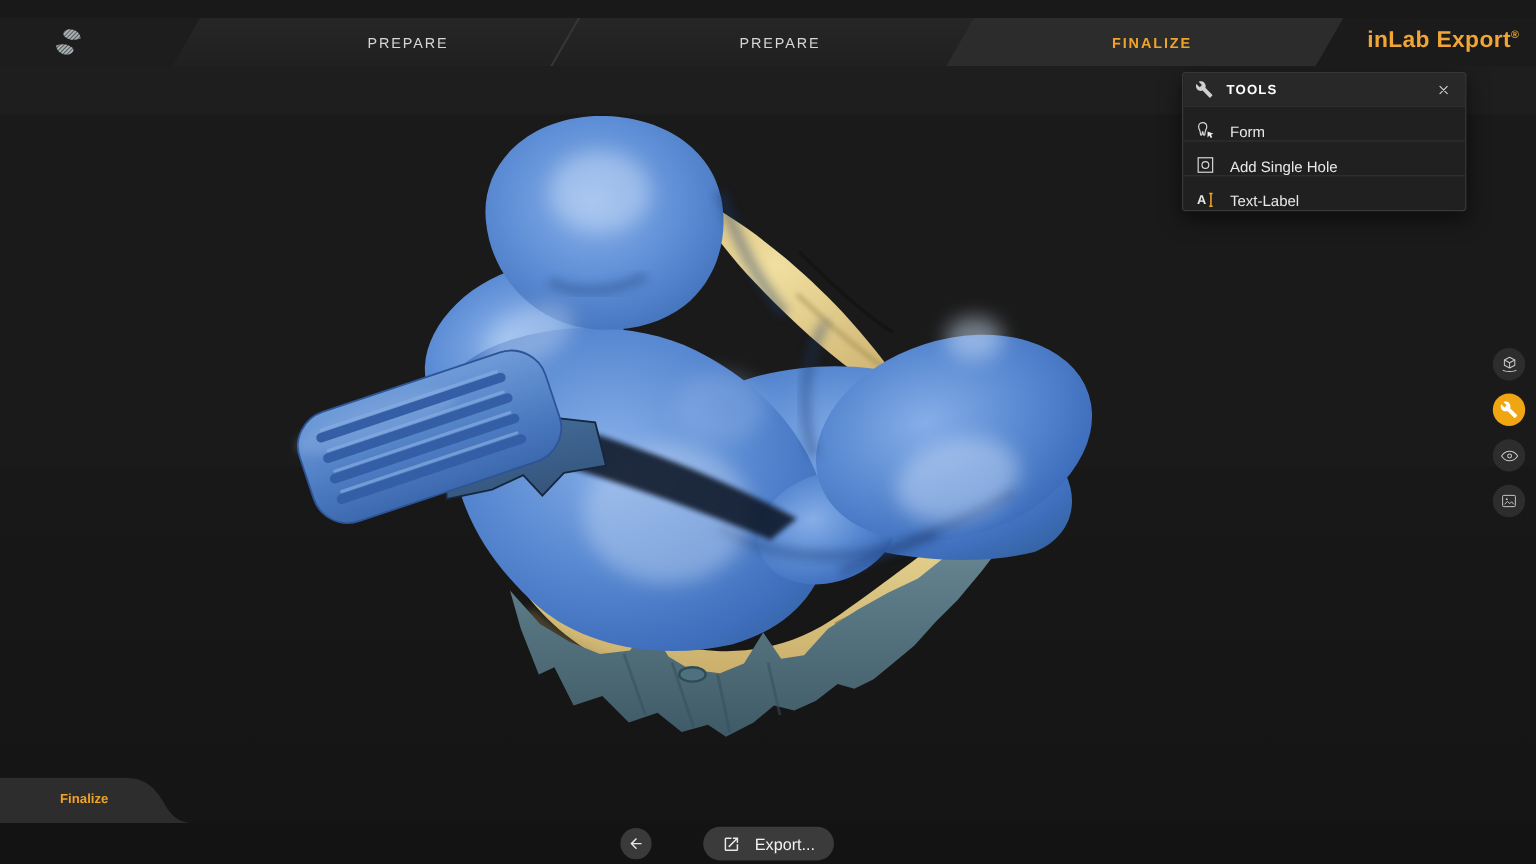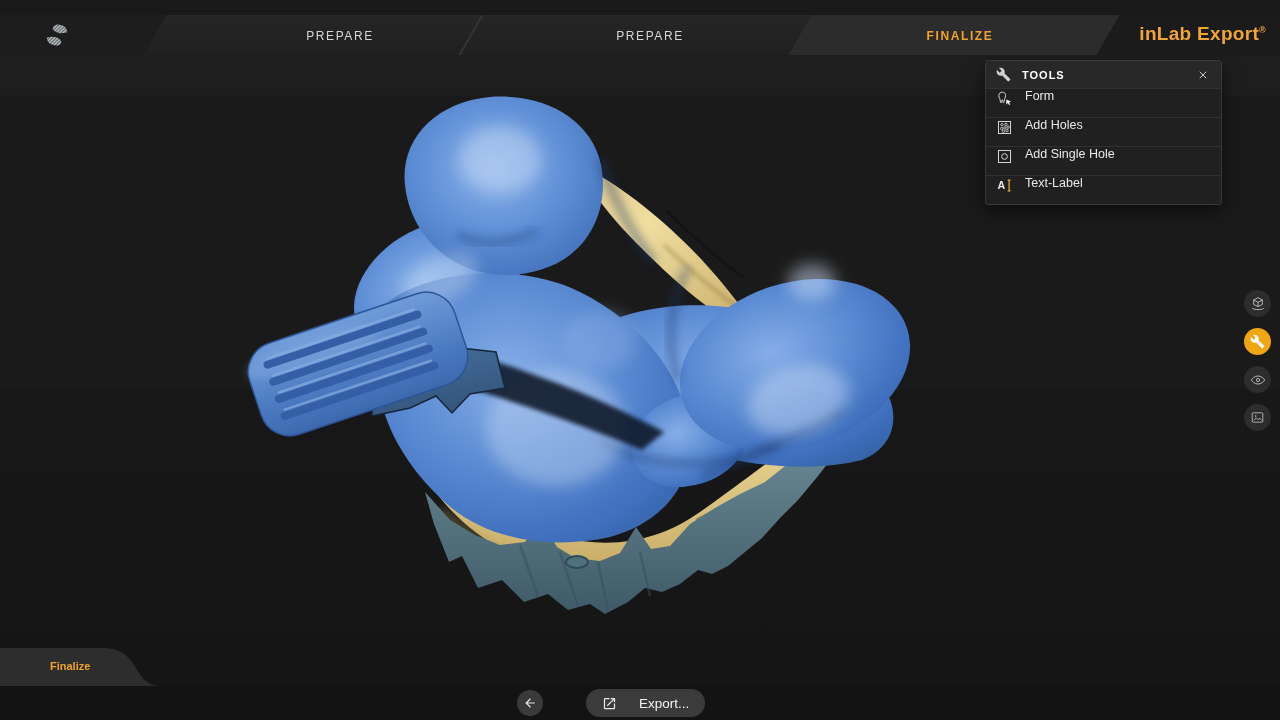--- a/index.html
+++ b/index.html
@@ -35,21 +35,21 @@
   
   .tools-panel { position:absolute; left:985px; top:20px; width:237px; background:#202020;
       border:1px solid #383838; border-radius:3px; box-shadow:0 6px 18px rgba(0,0,0,.55);
       z-index:30; overflow:hidden; }
   .tools-header { height:27px; display:flex; align-items:center; padding:0 10px;
       background:#282828; }
   .tools-header .t-icon { width:16px; height:16px; margin-right:10px; display:flex; align-items:center; }
   .tools-header .t-title { font-size:11px; font-weight:bold; letter-spacing:1px; color:#fff; flex:1; }
   .tools-close { width:16px; height:16px; display:flex; align-items:center; justify-content:center;
       cursor:pointer; }
-  .tool-row { height:29px; display:flex; align-items:flex-start; padding-left:9px;
+  .tool-row { height:29px; display:flex; align-items:flex-end; padding-left:9px;
       border-top:1px solid #313131; cursor:pointer; }
   .tool-row .r-icon { width:18px; height:18px; margin-right:12px; display:flex;
       align-items:center; justify-content:center; }
   .tool-row .r-label { font-size:12.5px; color:#e8e8e8; }
 
   
   .side-toolbar { position:absolute; right:9px; top:250px; display:flex; flex-direction:column;
       gap:11px; z-index:30; }
   .side-btn { width:27px; height:27px; border-radius:50%; background:#2d2d2d; display:flex;
       align-items:center; justify-content:center; cursor:pointer; }
@@ -61,21 +61,21 @@
       z-index:25; cursor:pointer; }
   .step-tab span { position:absolute; left:50px; top:12px; font-size:11px; font-weight:bold;
       color:#f0a32a; }
 
   
   .bottombar { position:absolute; bottom:0; left:0; width:1280px; height:34px; background:#131313;
       z-index:40; }
   .back-btn { position:absolute; left:517px; top:4px; width:26px; height:26px; border-radius:50%;
       background:#3a3a3a; display:flex; align-items:center; justify-content:center; cursor:pointer; }
   .export-btn { position:absolute; left:586px; top:3px; height:28px; padding:0 16px;
-      border-radius:14px; background:#3b3b3b; display:flex; align-items:center; gap:22px;
+      border-radius:14px; background:#3b3b3b; display:flex; align-items:center; gap:12px;
       cursor:pointer; }
   .export-btn .e-label { font-size:13.5px; color:#f2f2f2; }
 </style>
 </head>
 <body>
 
 <div id="app">
 
   <div class="topbar">
     <div class="seg-dark-left"></div>
@@ -237,37 +237,20 @@
       <div class="tool-row">
         <span class="r-icon">
           <svg width="17" height="17" viewBox="0 0 24 24">
             <path d="M9 3C6.2 3 4 5.1 4 7.8c0 1.7.6 2.9 1.2 4.1.5 1.1.8 2.8 1.1 5.2.1 1 1.4 1 1.6 0 .3-1.7.4-3.4.9-3.4s.6 1.7.9 3.4c.2 1 1.5 1 1.6 0 .3-2.4.6-4.1 1.1-5.2.6-1.2 1.2-2.4 1.2-4.1C13.6 5.1 11.8 3 9 3z" fill="none" stroke="#d8d8d8" stroke-width="1.4"></path>
             <path d="M14.5 13.5l7 2.6-3 1.2 1.6 3-1.8 1-1.6-3-2.2 2.4z" fill="#eee"></path>
           </svg>
         </span>
         <span class="r-label">Form</span>
       </div>
 
-      <div class="tool-row">
-        <span class="r-icon">
-          <svg width="17" height="17" viewBox="0 0 24 24">
-            <rect x="3.5" y="3.5" width="17" height="17" fill="none" stroke="#d8d8d8" stroke-width="1.4"></rect>
-            <g fill="none" stroke="#d8d8d8" stroke-width="1.2">
-              <circle cx="8.5" cy="8" r="1.7"></circle>
-                <circle cx="14" cy="7.5" r="1.7"></circle>
-              <circle cx="17" cy="11.5" r="1.7"></circle>
-                <circle cx="8" cy="13.5" r="1.7"></circle>
-              <circle cx="12.5" cy="12.5" r="1.7"></circle>
-                <circle cx="10.5" cy="17.5" r="1.7"></circle>
-              <circle cx="15.5" cy="16.5" r="1.7"></circle>
-            </g>
-          </svg>
-        </span>
-        <span class="r-label">Add Holes</span>
-      </div>
 
       <div class="tool-row">
         <span class="r-icon">
           <svg width="17" height="17" viewBox="0 0 24 24">
             <rect x="3.5" y="3.5" width="17" height="17" fill="none" stroke="#d8d8d8" stroke-width="1.4"></rect>
             <circle cx="12" cy="12" r="4" fill="none" stroke="#d8d8d8" stroke-width="1.4"></circle>
           </svg>
         </span>
         <span class="r-label">Add Single Hole</span>
       </div>

